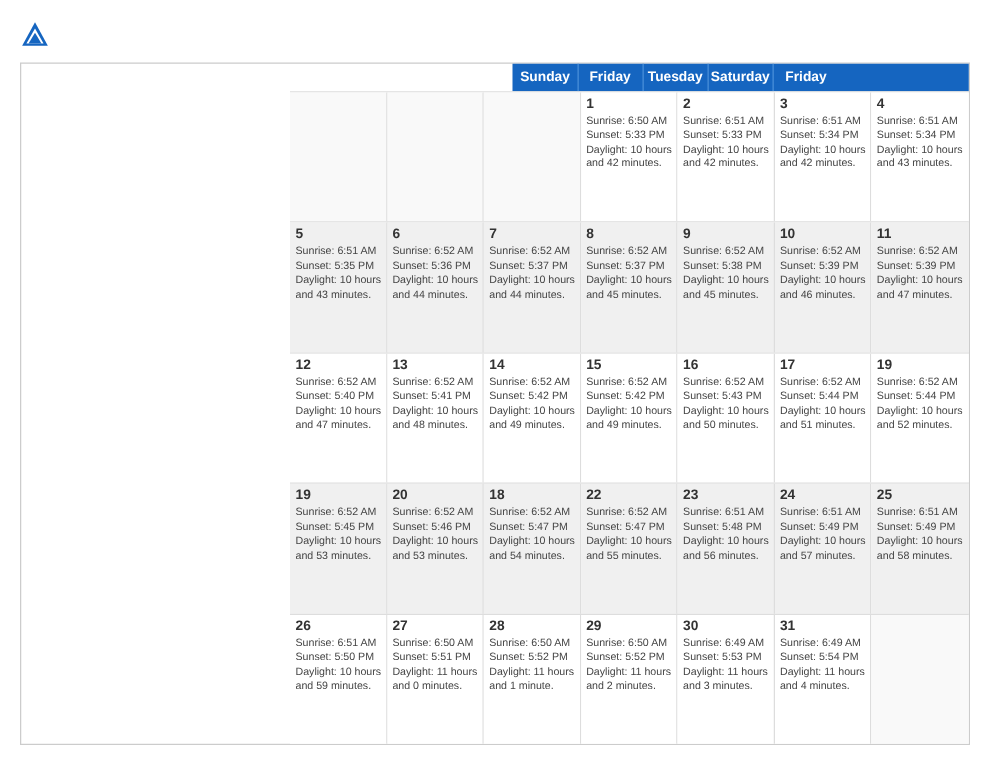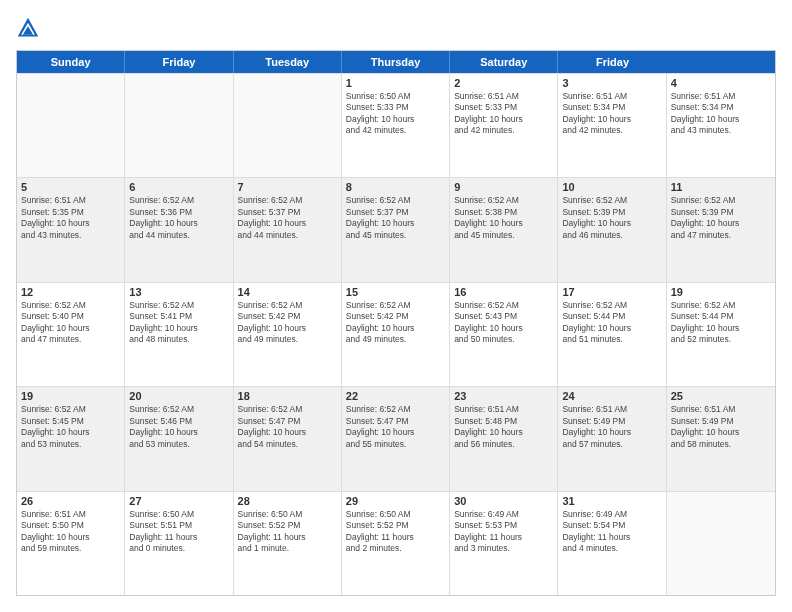--- a/index.html
+++ b/index.html
@@ -49,20 +49,21 @@
     }
     .subtitle {
       font-size: 14px;
       color: #555;
     }
     .calendar {
       flex: 1;
       display: flex;
       flex-direction: column;
       border: 1px solid #ccc;
+      align-items: flex-end;
     }
     .cal-header {
       display: grid;
       grid-template-columns: repeat(7, 1fr);
       background: #1565C0;
     }
     .cal-header-cell {
       color: #fff;
       font-size: 11px;
       font-weight: bold;
@@ -126,21 +127,20 @@
       <div class="month-title"></div>
       <div class="subtitle"></div>
     </div>
   </div>
 
   <div class="calendar">
     <div class="cal-header">
     <div class="cal-header-cell">Sunday</div>
         <div class="cal-header-cell">Friday</div>
         <div class="cal-header-cell">Tuesday</div>
-        <div class="cal-header-cell">Thursday</div>
         <div class="cal-header-cell">Saturday</div>
         <div class="cal-header-cell">Friday</div>
       </div>
     <div class="cal-body">
     <div class="cal-row">
           <div class="cal-cell empty"></div>
           <div class="cal-cell empty"></div>
           <div class="cal-cell empty"></div>
           <div class="cal-cell">
             <div class="day-num">1</div>

